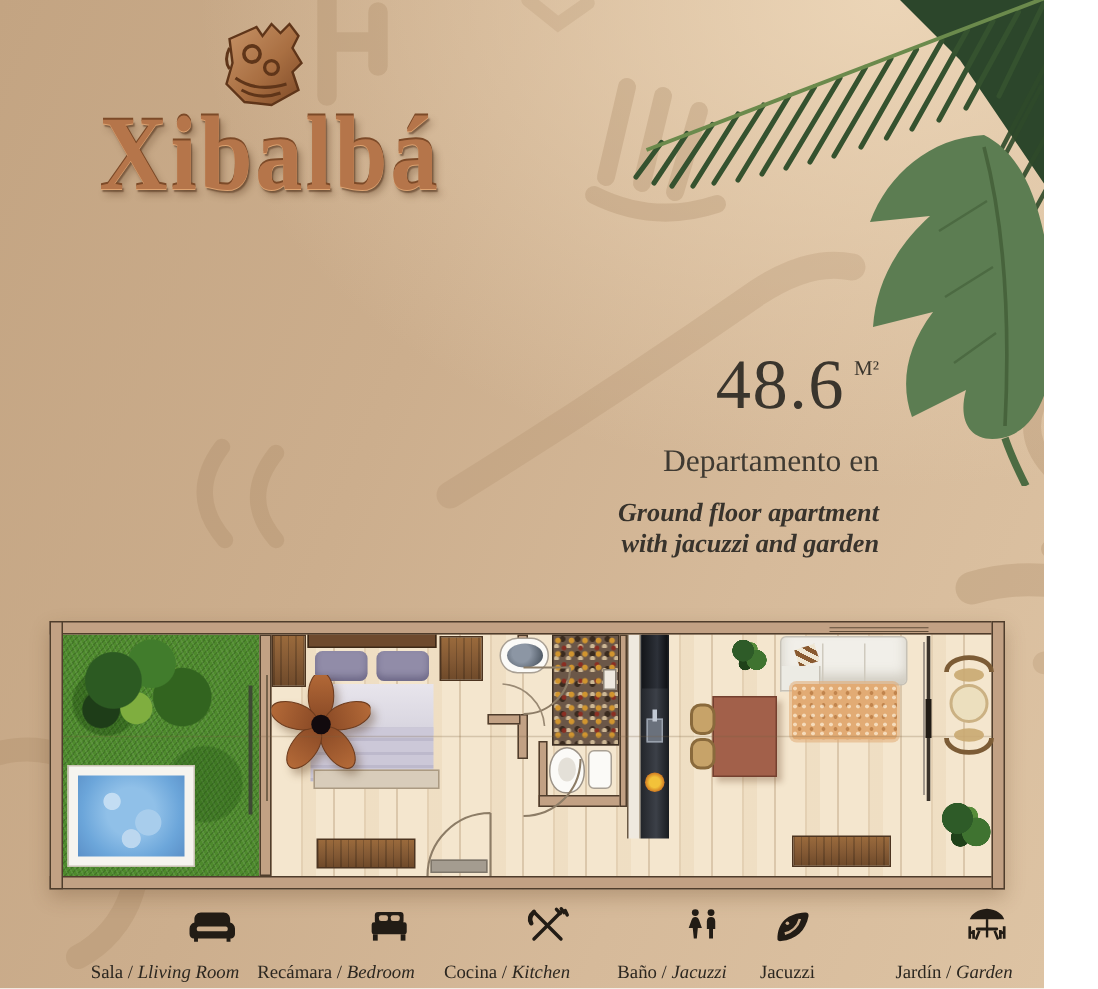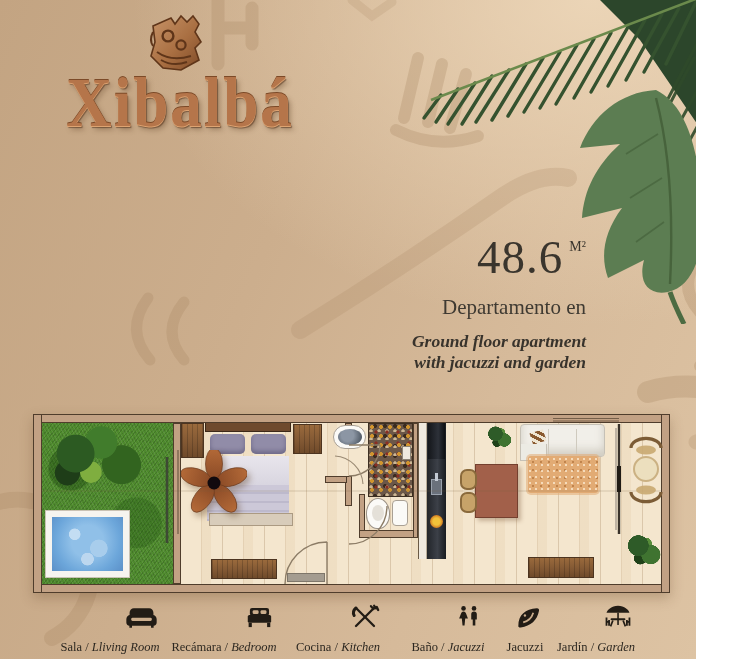--- a/index.html
+++ b/index.html
@@ -309,21 +309,21 @@
     <div class="legend-item" style="left:525px;">
       <span class="ic">
         <svg width="30" height="26" viewBox="0 0 26 24" fill="#221c15">
             <path d="M3.5 20.5C3.5 10 10 4.5 20.5 4c1.6-.1 2.4.8 2.1 2.3C21 15 15 20.6 5.8 21.6c-1.5.2-2.3-.4-2.3-1.1z"></path>
             <path d="M8 17c4.5-1.2 8-4.6 9.3-9" stroke="#cbad8c" stroke-width="1.6" fill="none"></path>
             <circle cx="9.6" cy="10.6" r="1.1" fill="#cbad8c"></circle>
           </svg>
       </span>
       <div class="lb"><span>Jacuzzi</span><span></span><i></i></div>
     </div>
-    <div class="legend-item" style="left:596px;">
+    <div class="legend-item" style="left:636px;">
       <span class="ic">
         <svg width="34" height="26" viewBox="0 0 32 24" fill="#221c15">
             <path d="M16 1.5c6.2.5 9.8 3.4 10.8 6.6H5.2C6.2 4.9 9.8 2 16 1.5z"></path>
             <rect x="15.3" y="8" width="1.5" height="11.5"></rect>
             <rect x="9" y="13.2" width="14" height="1.9" rx=".9"></rect>
             <path d="M11.2 15.3 L9 20.8 M20.8 15.3 L23 20.8" stroke="#221c15" stroke-width="1.6"></path>
             <path d="M5.2 12.5 v7.8 M7.6 14.8 v5.5 M5.2 16.5 h2.4" stroke="#221c15" stroke-width="1.7"></path>
             <path d="M26.8 12.5 v7.8 M24.4 14.8 v5.5 M24.4 16.5 h2.4" stroke="#221c15" stroke-width="1.7"></path>
           </svg>
       </span>

